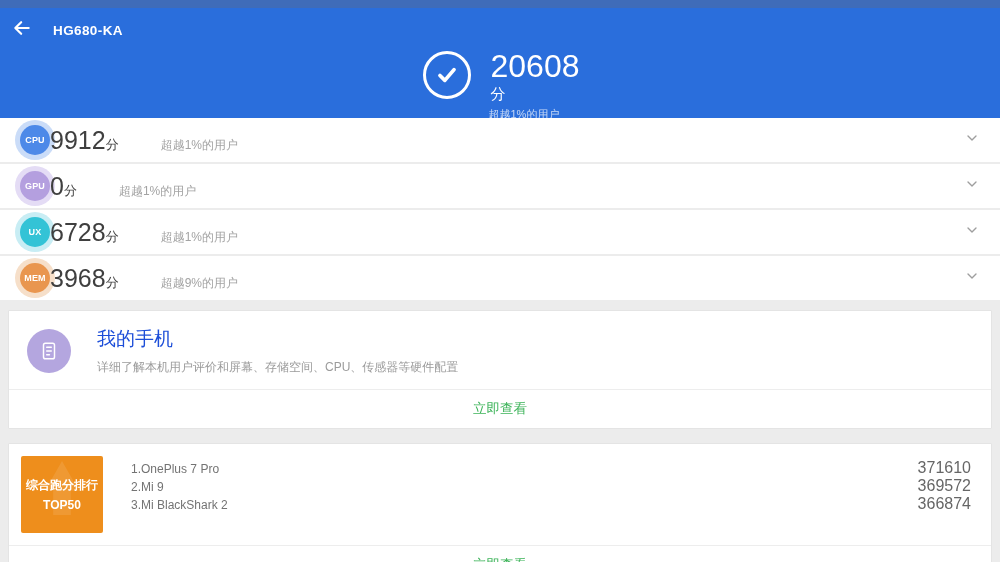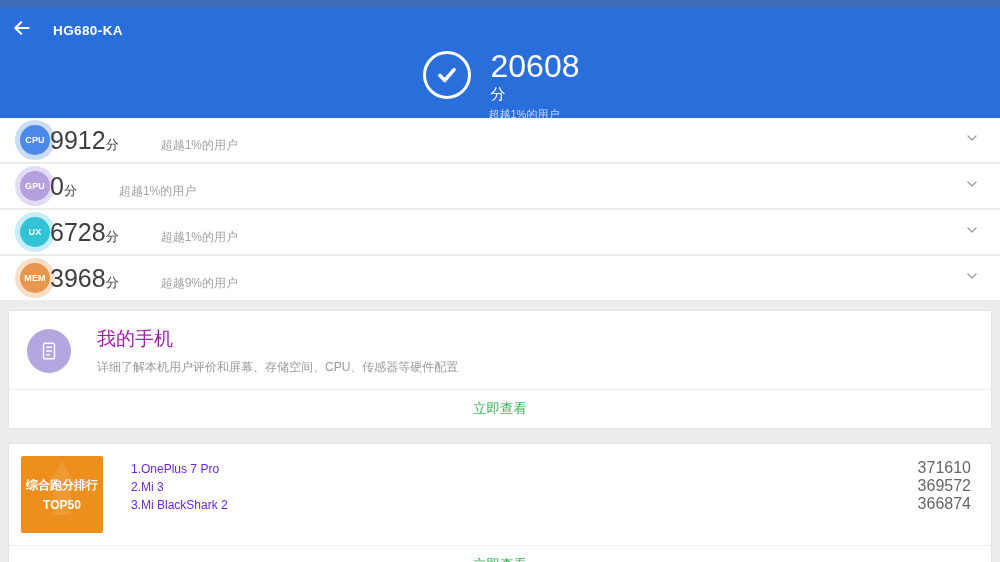--- a/index.html
+++ b/index.html
@@ -36,38 +36,38 @@
   .chevron{position:absolute;right:20px;top:50%;transform:translateY(-50%);}
   
   .card{margin:0 8px;background:#fff;border:1px solid #e4e4e4;border-radius:1px;}
   .card.my-phone{margin-top:10px;}
   .card.ranking{margin-top:14px;}
   .card-body{display:flex;align-items:flex-start;}
   .my-phone .card-body{padding:15px 20px 13px 18px;align-items:center;}
   .phone-icon-circle{width:44px;height:44px;border-radius:50%;background:#b4a6df;
     display:flex;align-items:center;justify-content:center;flex:none;}
   .phone-text{margin-left:26px;}
-  .phone-title{font-size:19px;color:#a21caf;font-family:Liberation Serif, serif;}
+  .phone-title{font-size:19px;color:#1d4ed8;font-family:Liberation Serif, serif;}
   .phone-sub{font-size:12px;color:#9b9b9b;margin-top:7px;}
   .card-divider{border-top:1px solid #ededed;}
   .card-action{height:38px;display:flex;align-items:center;justify-content:center;
     font-size:13.5px;cursor:pointer;}
   
   .ranking .card-body{padding:12px 20px 12px 12px;}
   .rank-badge{width:82px;height:77px;border-radius:2px;position:relative;overflow:hidden;
     display:flex;flex-direction:column;align-items:center;justify-content:center;color:#fff;flex:none;}
   .rank-badge::after{content:'';position:absolute;left:50%;top:5px;transform:translateX(-50%);
     width:34px;height:54px;background:rgba(255,255,255,.10);
     clip-path:polygon(50% 0,100% 55%,76% 55%,76% 100%,24% 100%,24% 55%,0 55%);}
   .badge-line1{font-size:12px;font-weight:600;position:relative;z-index:1;}
   .badge-line2{font-size:12px;font-weight:700;margin-top:4px;position:relative;z-index:1;}
   .rank-list{flex:1;margin-left:28px;margin-top:3px;}
   .rank-item{display:flex;justify-content:space-between;align-items:baseline;height:17px;
     line-height:17px;margin-bottom:1px;}
-  .rank-name{font-size:12px;color:#6d28d9;}
+  .rank-name{font-size:12px;color:#737373;}
   .rank-score{font-size:16px;color:#666;}
 </style>
 </head>
 <body>
 
 <div class="app-header">
   <div class="status-strip"></div>
   <div class="appbar">
     <div class="back-btn">
       <span>
@@ -177,21 +177,21 @@
     <div class="rank-badge" style="background-color: rgb(238, 142, 28);">
       <div class="badge-line1">综合跑分排行</div>
       <div class="badge-line2">TOP50</div>
     </div>
     <div class="rank-list">
       <div class="rank-item">
         <span class="rank-name">1.OnePlus 7 Pro</span>
         <span class="rank-score">371610</span>
       </div>
       <div class="rank-item">
-        <span class="rank-name">2.Mi 3</span>
+        <span class="rank-name">2.Mi 9</span>
         <span class="rank-score">369572</span>
       </div>
       <div class="rank-item">
         <span class="rank-name">3.Mi BlackShark 2</span>
         <span class="rank-score">366874</span>
       </div>
     </div>
   </div>
   <div class="card-divider"></div>
   <div class="card-action" style="color: rgb(62, 180, 90);">立即查看</div>

